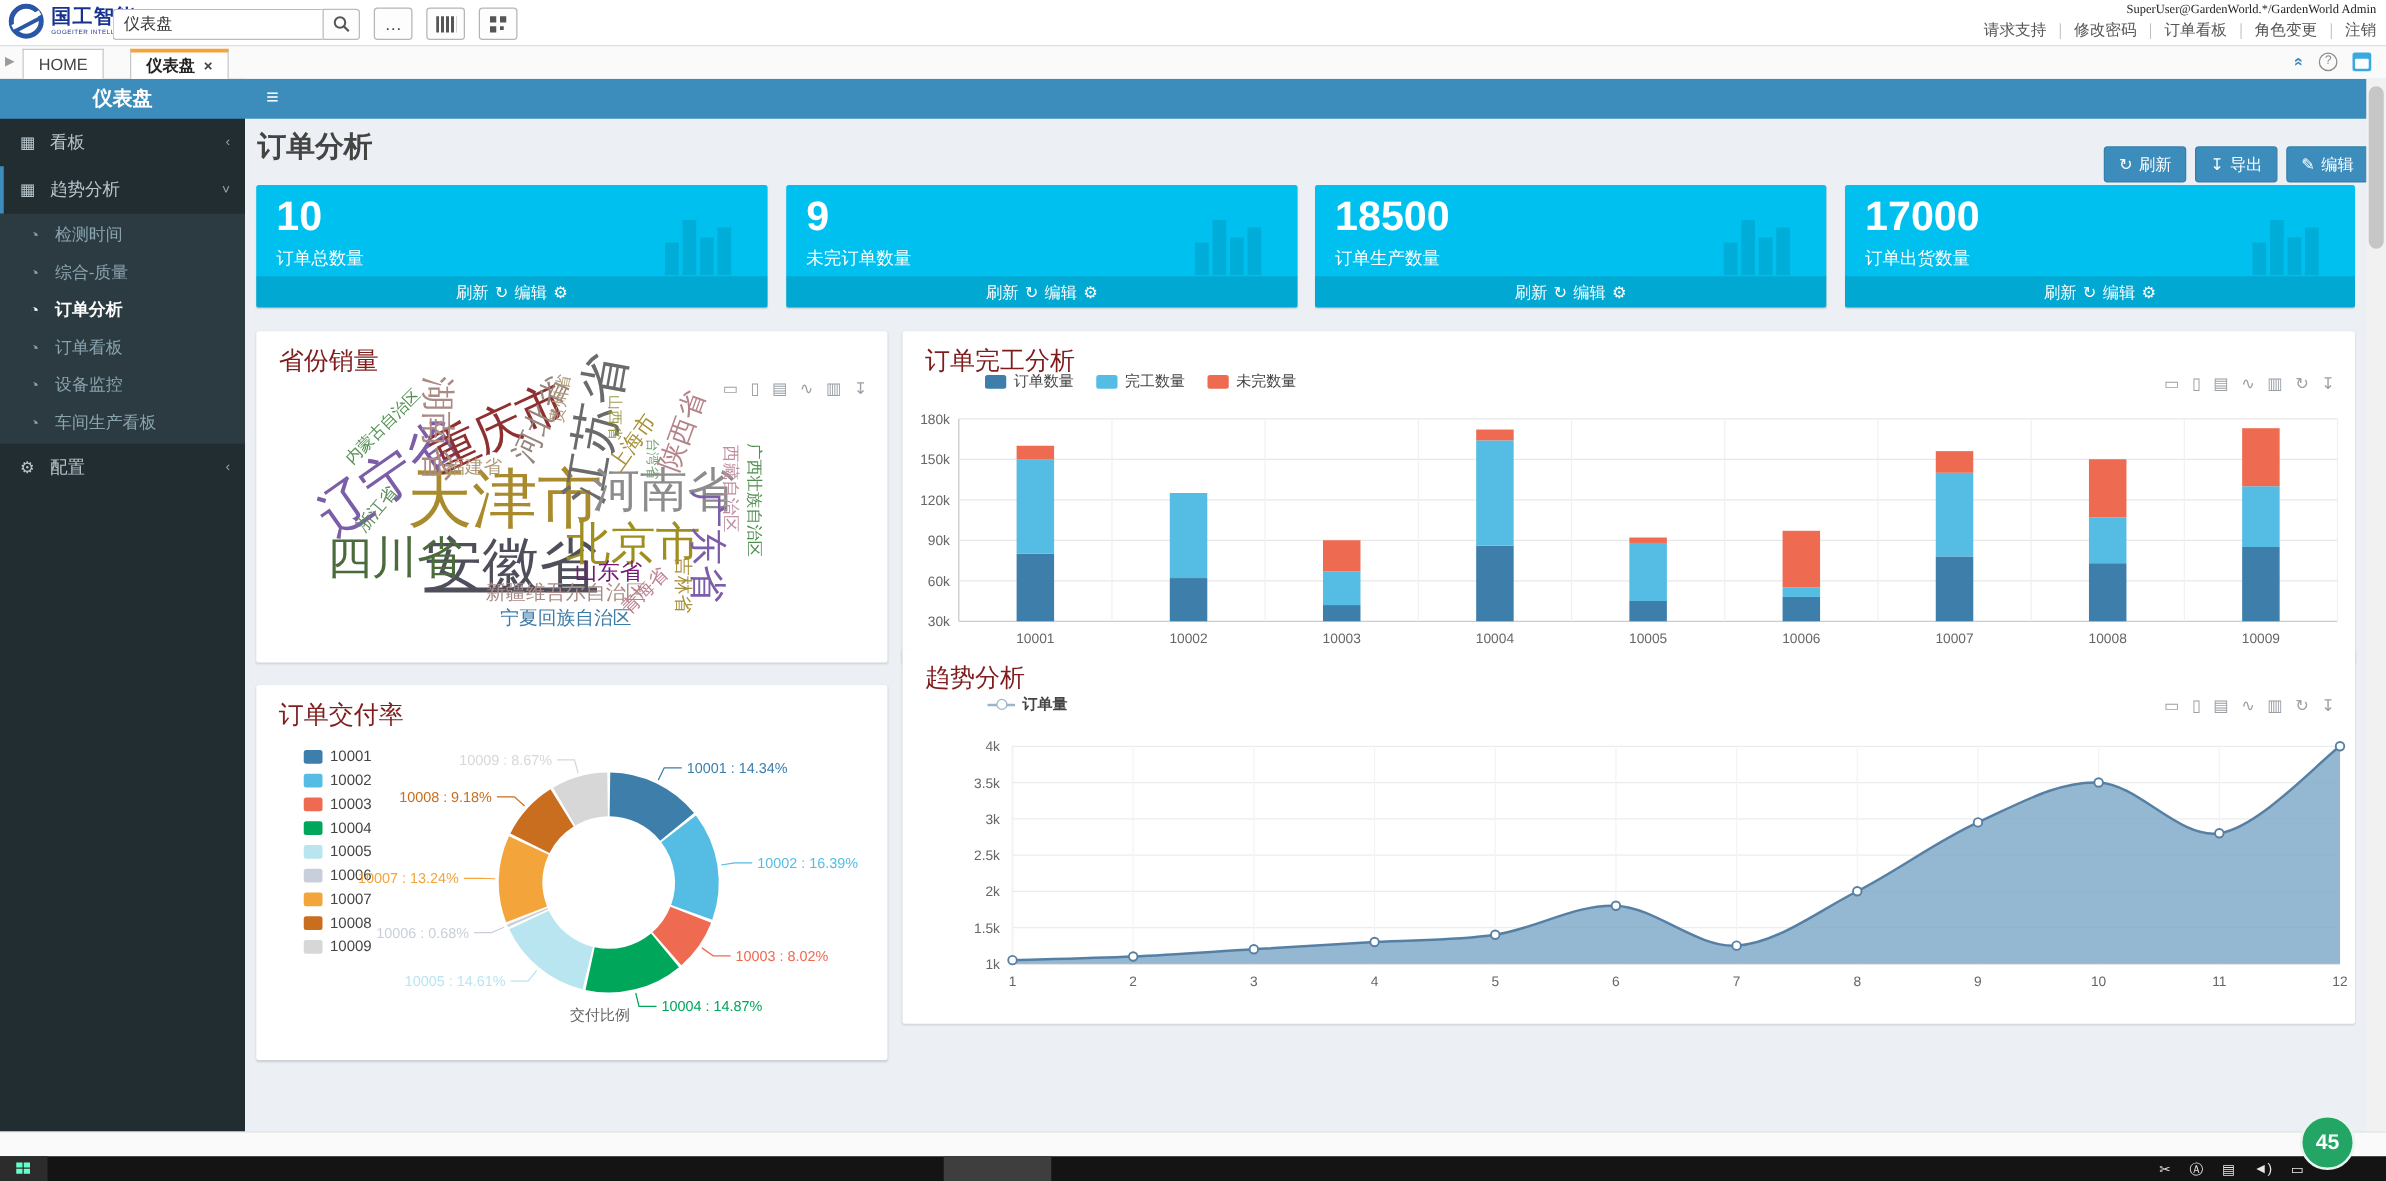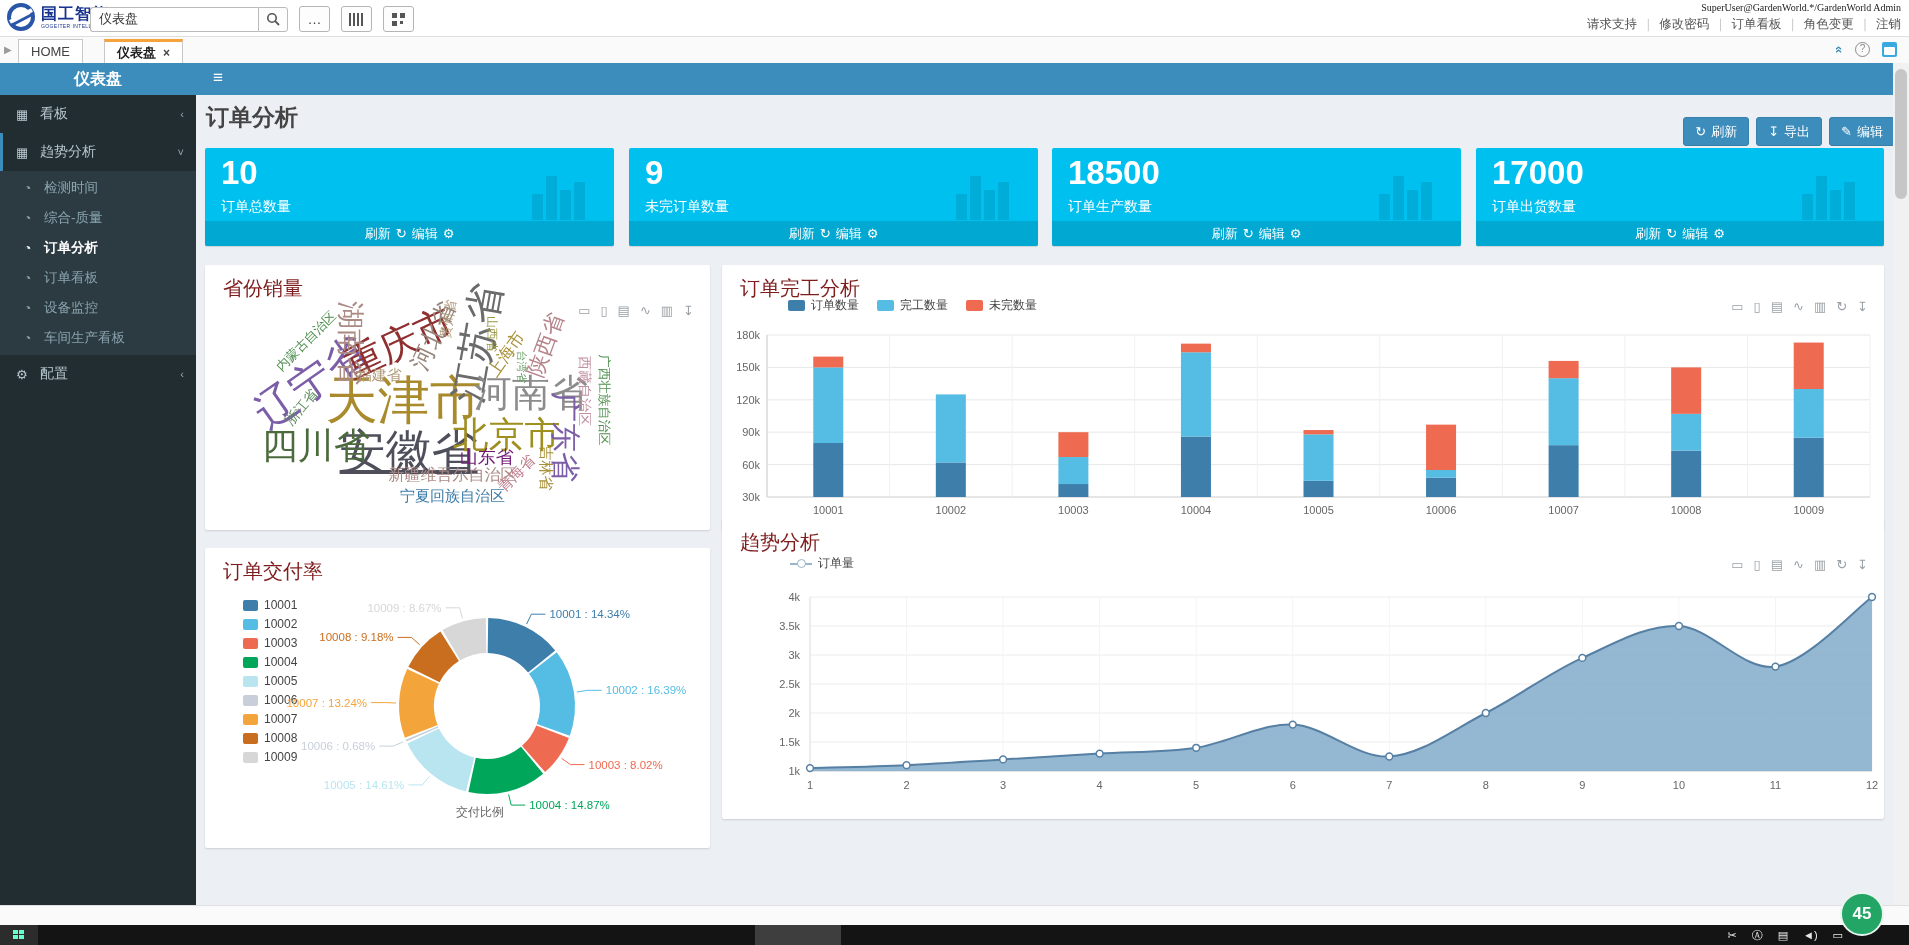--- a/index.html
+++ b/index.html
@@ -79,21 +79,21 @@
   #barPanel      { left:722px; top:265px; width:1162px; height:265px; }
   #donutPanel    { left:205px; top:548px; width:505px; height:300px; }
   #trendPanel    { left:722px; top:519px; width:1162px; height:300px; }
   .cloud-box { position:absolute; left:8px; top:36px; width:489px; height:220px; }
   .cloud-word { position:absolute; white-space:nowrap; line-height:1; transform:translate(-50%,-50%); }
   .h-legend { position:absolute; left:66px; top:32px; display:flex; gap:18px; }
   .h-legend .li, .v-legend .li { display:flex; align-items:center; gap:6px; font-size:12px; color:#444; cursor:pointer; }
   .swatch { width:17px; height:11px; border-radius:2px; }
   .v-legend { position:absolute; left:38px; top:50px; display:flex; flex-direction:column; gap:5px; }
   .chart-svg { position:absolute; left:0; }
-  .trend-legend { position:absolute; left:68px; top:36px; display:flex; align-items:center; gap:6px; font-size:12px; color:#444; cursor:pointer; }
+  .trend-legend { position:absolute; left:68px; top:36px; display:flex; align-items:center; gap:6px; font-size:12px; color:#444; cursor:pointer;font-weight:bold; }
   .trend-marker { width:22px; height:9px; position:relative; }
   .trend-marker:before { content:""; position:absolute; left:0; top:4px; width:22px; height:1.5px; background:#9ab4c8; }
   .trend-marker:after { content:""; position:absolute; left:7px; top:0; width:7px; height:7px; border:1.5px solid #9ab4c8; border-radius:50%; background:#fff; }
 
   
   .bottom-strip { position:absolute; left:0; top:905px; width:1909px; height:20px; background:#fafafa; border-top:1px solid #e0e0e0; }
   .taskbar { position:absolute; left:0; top:925px; width:1909px; height:20px; background:#141414; z-index:40; }
   .start-btn { position:absolute; left:0; top:0; width:38px; height:20px; background:#2c2c2c; cursor:pointer; }
   .start-btn:after { content:""; position:absolute; left:13px; top:5px; width:11px; height:10px;
       background:linear-gradient(#6fc,#6fc) 0 0/5px 4px no-repeat, linear-gradient(#6fc,#6fc) 6px 0/5px 4px no-repeat,

